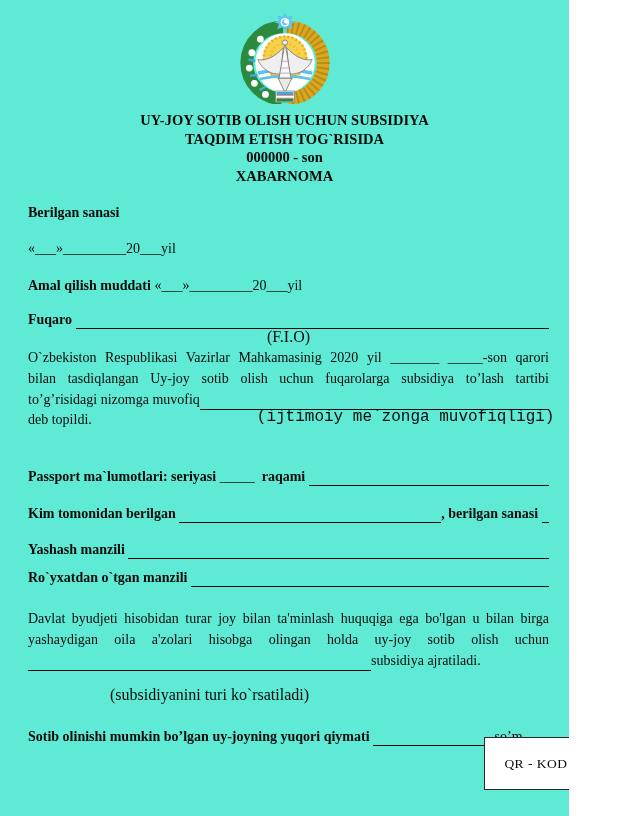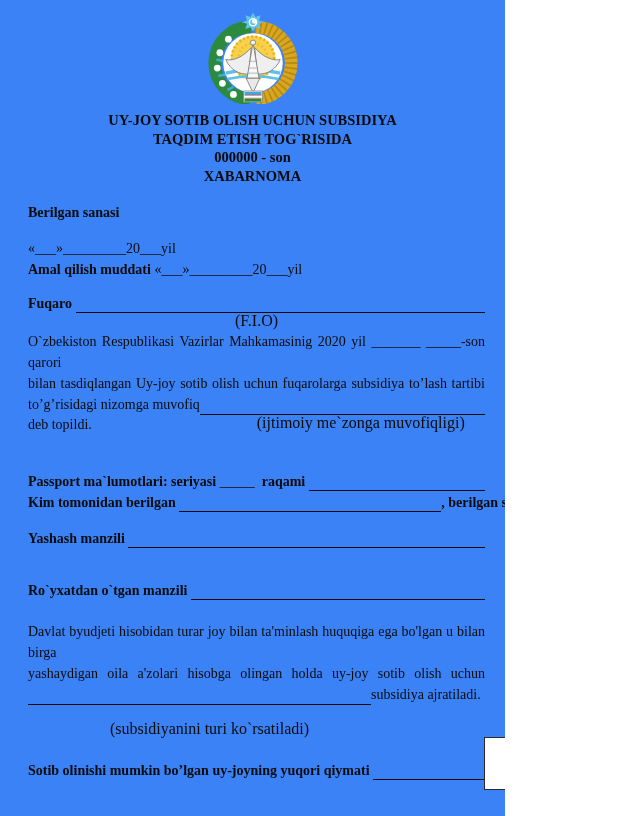--- a/index.html
+++ b/index.html
@@ -1,40 +1,40 @@
 <!DOCTYPE html>
 <html><head>
 <meta charset="utf-8">
 <style>
   html,body { margin:0; padding:0; background:#ffffff; }
   body { width:623px; height:816px; font-family:"Liberation Serif", serif; color:#0b0b0b; }
-  .page { position:relative; width:505px; height:816px; overflow:hidden; background:#3b82f6; }
+  .page { position:relative; width:569px; height:816px; overflow:hidden; background:#5eead4; }
 
   .emblem-wrap { padding-top:10px; text-align:center; }
 
   .title-block { text-align:center; font-weight:bold; font-size:14.5px; line-height:18.5px; margin-top:3px; }
 
   .content { padding:0 20px 0 28px; font-size:14px; }
 
   .line { display:flex; line-height:18px; white-space:pre; }
   .b { font-weight:bold; }
   .fill { border-bottom:1px solid #0b0b0b; }
   .fill.grow { flex:1 1 auto; }
 
   .mt-first { margin-top:19px;flex-direction:column; }
-  .mt-field { margin-top:3px; }
+  .mt-field { margin-top:19px; }
 
   .caption { font-size:16px; line-height:15px; }
   .caption-center { text-align:center; }
 
   .para { margin-top:3px; }
   .pline { text-align:justify; text-align-last:justify; line-height:21px; white-space:normal; }
   .pline3 { display:flex; line-height:21px; white-space:pre; }
   .pline4 { display:flex; line-height:20px; white-space:pre; }
-  .cap1 { margin-left:165px; }
+  .cap1 { margin-left:165px;font-family:Liberation Mono, monospace; }
   .cap2 { margin-left:82px; margin-top:16px; }
   .w262 { flex:0 0 262px; }
   .w343 { flex:0 0 343px; }
   .w118 { flex:0 0 118px; }
 
   .qr-box {
     position:absolute; left:484px; top:737px; width:102px; height:51px;
     border:1.5px solid #2a2a2a; display:flex; align-items:center; justify-content:center;
     font-size:13.5px; letter-spacing:0.5px; background:#fff;
   }
@@ -137,21 +137,21 @@
     </div>
 
     <div class="line mt-field">
       <span class="b">Kim tomonidan berilgan</span><span> </span><span class="fill w262"></span><span class="b">, berilgan sanasi</span><span> </span><span class="fill grow"></span>
     </div>
 
     <div class="line" style="margin-top:18px;">
       <span class="b">Yashash manzili</span><span> </span><span class="fill grow"></span>
     </div>
 
-    <div class="line" style="margin-top:34px;">
+    <div class="line" style="margin-top:10px;">
       <span class="b">Ro`yxatdan o`tgan manzili</span><span> </span><span class="fill grow"></span>
     </div>
 
     <div class="para" style="margin-top:21px;">
       <div class="pline">Davlat byudjeti hisobidan turar joy bilan ta'minlash huquqiga ega bo'lgan u bilan birga</div>
       <div class="pline">yashaydigan oila a'zolari hisobga olingan holda uy-joy sotib olish uchun</div>
       <div class="pline3">
         <span class="fill w343"></span><span>subsidiya ajratiladi.</span>
       </div>
       <div class="caption cap2">(subsidiyanini turi ko`rsatiladi)</div>

